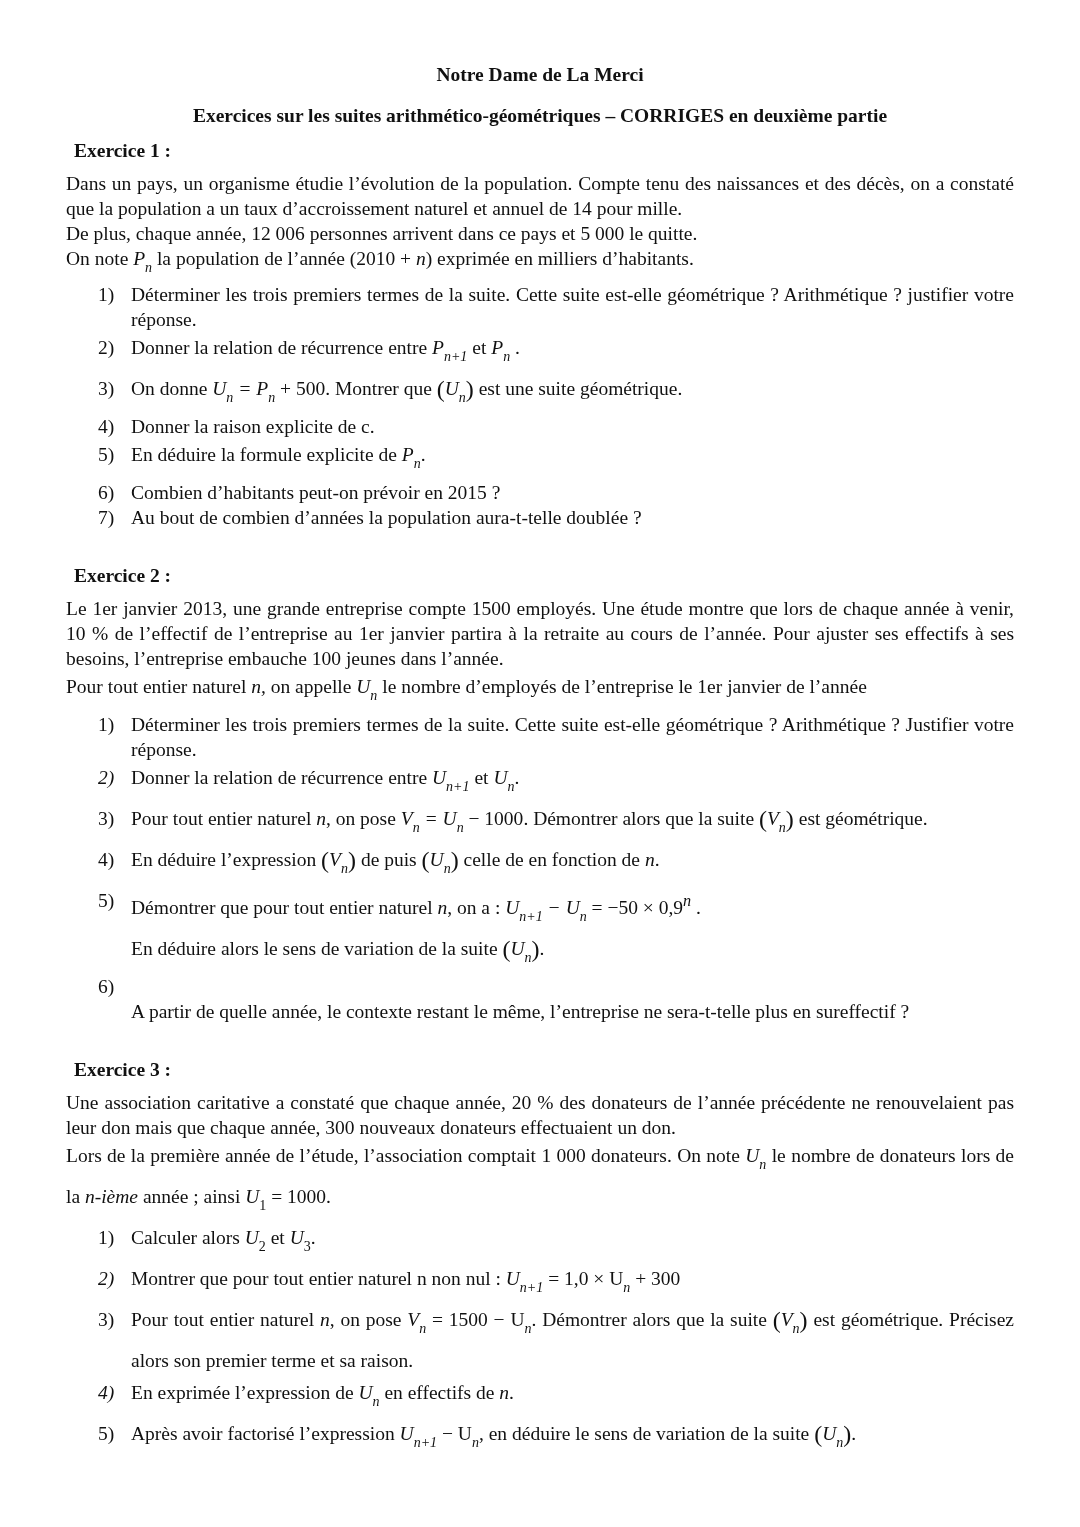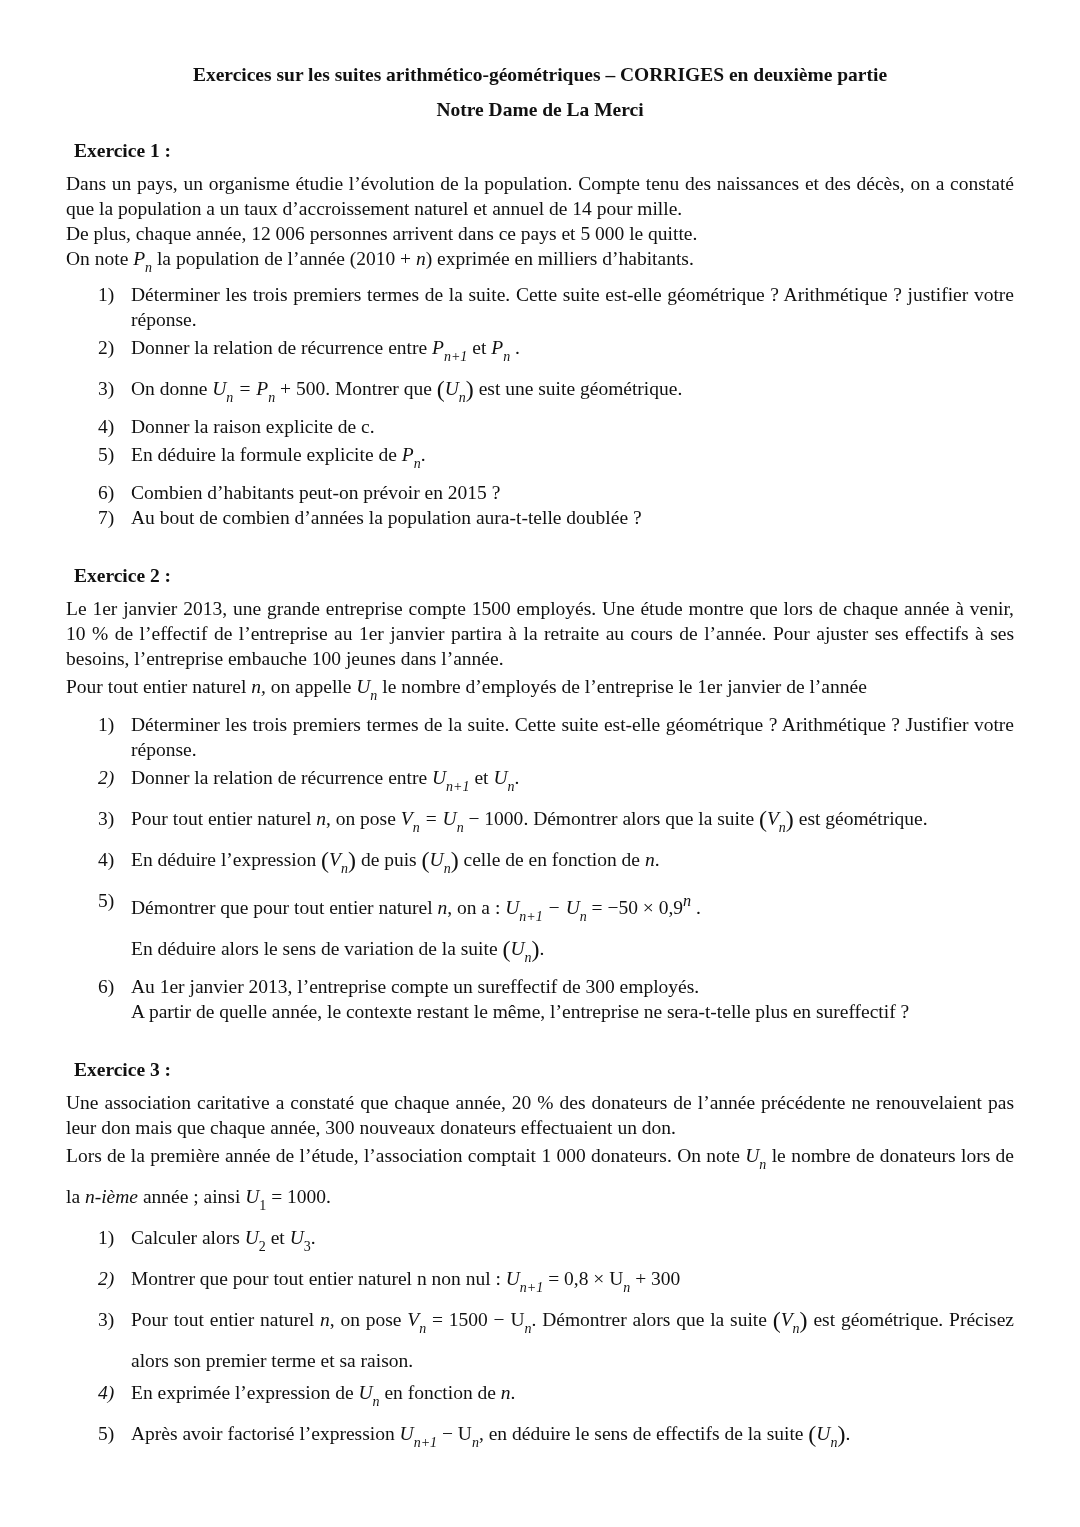--- a/index.html
+++ b/index.html
@@ -24,22 +24,22 @@
   .subr { font-size: 14px; vertical-align: -7px; font-style: normal; }
   .paren { font-size: 24px; vertical-align: -2px; font-style: normal; }
   .tall { line-height: 32px; }
   .p { padding-bottom: 2px; }
 </style>
 </head>
 <body>
 
 <div class="page">
 
+  <p class="title title1">Notre Dame de La Merci</p>
   <p class="title title2">Exercices sur les suites arithmético-géométriques – CORRIGES en deuxième partie</p>
-  <p class="title title1">Notre Dame de La Merci</p>
 
   <section>
     <p class="ex-head">Exercice 1 :</p>
     <p>Dans un pays, un organisme étudie l’évolution de la population. Compte tenu des naissances et des décès, on a constaté que la population a un taux d’accroissement naturel et annuel de 14 pour mille.</p>
     <p>De plus, chaque année, 12 006 personnes arrivent dans ce pays et 5 000 le quitte.</p>
     <p class="p">
       <span>On note </span><span class="m">P</span><span class="sub">n</span><span> la population de l’année (2010 + </span><span class="m">n</span><span>) exprimée en milliers d’habitants.</span>
     </p>
     <ol class="items">
       <li><span class="num">1)</span><span>Déterminer les trois premiers termes de la suite. Cette suite est-elle géométrique ? Arithmétique ? justifier votre réponse.</span></li>
@@ -59,34 +59,34 @@
     <p>Le 1er janvier 2013, une grande entreprise compte 1500 employés. Une étude montre que lors de chaque année à venir, 10 % de l’effectif de l’entreprise au 1er janvier partira à la retraite au cours de l’année. Pour ajuster ses effectifs à ses besoins, l’entreprise embauche 100 jeunes dans l’année.</p>
     <p class="tall">
       <span>Pour tout entier naturel </span><span class="m">n,</span><span> on appelle </span><span class="m">U</span><span class="sub">n</span><span> le nombre d’employés de l’entreprise le 1er janvier de l’année</span>
     </p>
     <ol class="items">
       <li><span class="num">1)</span><span>Déterminer les trois premiers termes de la suite. Cette suite est-elle géométrique ? Arithmétique ? Justifier votre réponse.</span></li>
       <li class="tall"><span class="num it">2)</span><span>Donner la relation de récurrence entre </span><span class="m">U</span><span class="sub">n+1</span><span> et </span><span class="m">U</span><span class="sub">n</span><span>.</span></li>
       <li class="tall"><span class="num">3)</span><span>Pour tout entier naturel </span><span class="m">n</span><span>, on pose </span><span class="m">V</span><span class="sub">n</span><span class="m"> = U</span><span class="sub">n</span><span> − 1000</span><span>. Démontrer alors que la suite </span><span class="paren">(</span><span class="m">V</span><span class="sub">n</span><span class="paren">)</span><span> est géométrique.</span></li>
       <li class="tall"><span class="num">4)</span><span>En déduire l’expression </span><span class="paren">(</span><span class="m">V</span><span class="sub">n</span><span class="paren">)</span><span> de puis </span><span class="paren">(</span><span class="m">U</span><span class="sub">n</span><span class="paren">)</span><span> celle de en fonction de </span><span class="m">n</span><span>.</span></li>
       <li class="tall"><span class="num">5)</span><span>Démontrer que pour tout entier naturel </span><span class="m">n</span><span>, on a : </span><span class="m">U</span><span class="sub">n+1</span><span class="m"> − U</span><span class="sub">n</span><span> = −50 × 0,9</span><sup class="m">n</sup><span> .</span><br><span>En déduire alors le sens de variation de la suite </span><span class="paren">(</span><span class="m">U</span><span class="sub">n</span><span class="paren">)</span><span>.</span></li>
-      <li><span class="num">6)</span><span>Au 1er janvier 2013, l’entreprise compte un sureffectif de 300 employés.</span><br><span>A partir de quelle année, le contexte restant le même, l’entreprise ne sera-t-telle plus en sureffectif ?</span></li>
+      <li><span class="num">6)</span><br><span>A partir de quelle année, le contexte restant le même, l’entreprise ne sera-t-telle plus en sureffectif ?</span></li>
     </ol>
   </section>
 
   <div class="gap"></div>
 
   <section>
     <p class="ex-head">Exercice 3 :</p>
     <p>Une association caritative a constaté que chaque année, 20 % des donateurs de l’année précédente ne renouvelaient pas leur don mais que chaque année, 300 nouveaux donateurs effectuaient un don.</p>
     <p class="tall">
       <span>Lors de la première année de l’étude, l’association comptait 1 000 donateurs. On note </span><span class="m">U</span><span class="sub">n</span><span> le nombre de donateurs lors de la </span><span class="m">n-ième</span><span> année ; ainsi </span><span class="m">U</span><span class="subr">1</span><span> = 1000.</span>
     </p>
     <ol class="items">
       <li class="tall"><span class="num">1)</span><span>Calculer alors </span><span class="m">U</span><span class="subr">2</span><span> et </span><span class="m">U</span><span class="subr">3</span><span>.</span></li>
-      <li class="tall"><span class="num it">2)</span><span>Montrer que pour tout entier naturel n non nul : </span><span class="m">U</span><span class="sub">n+1</span><span> = 0,8 × U</span><span class="sub">n</span><span> + 300</span></li>
+      <li class="tall"><span class="num it">2)</span><span>Montrer que pour tout entier naturel n non nul : </span><span class="m">U</span><span class="sub">n+1</span><span> = 1,0 × U</span><span class="sub">n</span><span> + 300</span></li>
       <li class="tall"><span class="num">3)</span><span>Pour tout entier naturel </span><span class="m">n</span><span>, on pose </span><span class="m">V</span><span class="sub">n</span><span> = 1500 − U</span><span class="sub">n</span><span>. Démontrer alors que la suite </span><span class="paren">(</span><span class="m">V</span><span class="sub">n</span><span class="paren">)</span><span> est géométrique. Précisez alors son premier terme et sa raison.</span></li>
-      <li class="tall"><span class="num it">4)</span><span>En exprimée l’expression de </span><span class="m">U</span><span class="sub">n</span><span> en fonction de </span><span class="m">n</span><span>.</span></li>
-      <li class="tall"><span class="num">5)</span><span>Après avoir factorisé l’expression </span><span class="m">U</span><span class="sub">n+1</span><span> − U</span><span class="sub">n</span><span>, en déduire le sens de effectifs de la suite </span><span class="paren">(</span><span class="m">U</span><span class="sub">n</span><span class="paren">)</span><span>.</span></li>
+      <li class="tall"><span class="num it">4)</span><span>En exprimée l’expression de </span><span class="m">U</span><span class="sub">n</span><span> en effectifs de </span><span class="m">n</span><span>.</span></li>
+      <li class="tall"><span class="num">5)</span><span>Après avoir factorisé l’expression </span><span class="m">U</span><span class="sub">n+1</span><span> − U</span><span class="sub">n</span><span>, en déduire le sens de variation de la suite </span><span class="paren">(</span><span class="m">U</span><span class="sub">n</span><span class="paren">)</span><span>.</span></li>
     </ol>
   </section>
 
 </div>
 
 </body></html>

